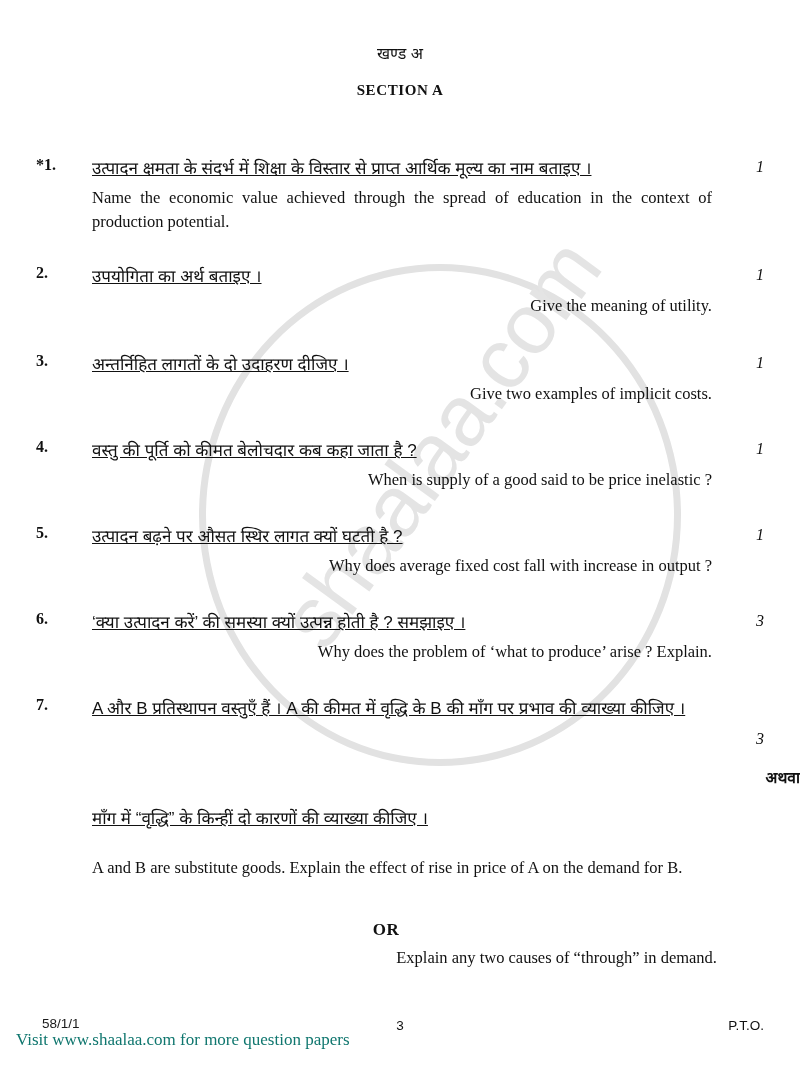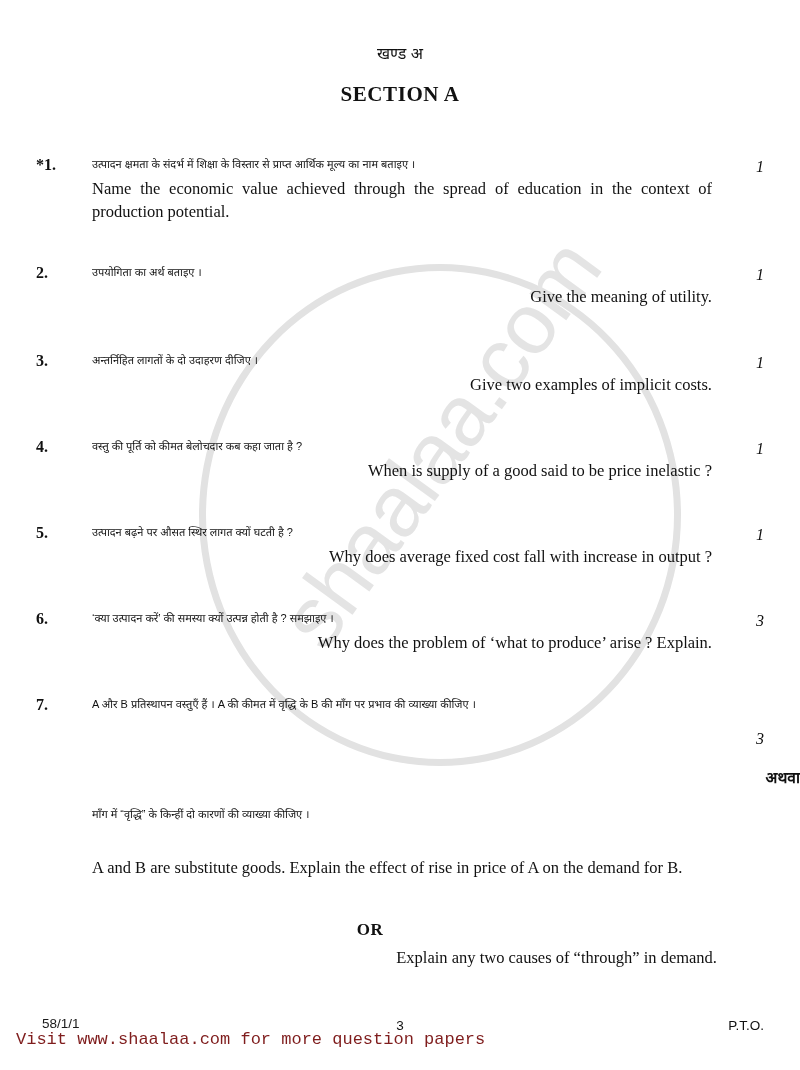--- a/index.html
+++ b/index.html
@@ -65,21 +65,21 @@
     text-align: center;
   }
   #section-label-hi {
     top: 42px;
     font-family: "Liberation Sans", "DejaVu Sans", sans-serif;
     font-size: 16px;
     font-weight: normal;
   }
   #section-label-en {
     top: 82px;
-    font-size: 21px;
+    font-size: 15px;
     font-weight: bold;
     letter-spacing: 0.6px;
   }
 
   .qrow {
     position: absolute;
     left: 36px;
     width: 728px;
   }
   .qnum {
@@ -90,24 +90,25 @@
     font-size: 16px;
     font-weight: bold;
     font-family: "Liberation Serif", serif;
   }
   .qbody {
     margin-left: 56px;
     margin-right: 52px;
   }
   .hi {
     font-family: "Liberation Sans", "DejaVu Sans", sans-serif;
-    font-size: 11px;
+    font-size: 17px;
     line-height: 1.55;
     text-align: justify;
     text-justify: inter-word;
+    text-decoration: underline;
   }
   .hi.nojust { text-align: left; }
   .en {
     font-family: "Liberation Serif", "DejaVu Serif", serif;
     font-size: 16.5px;
     line-height: 1.42;
     text-align: justify;
     text-justify: inter-word;
   }
   .en.nojust { text-align: right; }
@@ -124,21 +125,21 @@
   .centered-hi {
     position: absolute;
     left: 0; width: 800px;
     text-align: right;
     font-family: "Liberation Sans", "DejaVu Sans", sans-serif;
     font-size: 15.5px;
     font-weight: bold;
   }
   .centered-en {
     position: absolute;
-    left: 0; width: 740px;
+    left: 16px; width: 740px;
     text-align: center;
     font-size: 17px;
     font-weight: bold;
     letter-spacing: 0.4px;
   }
 
   .freeblock {
     position: absolute;
     left: 92px;
     width: 625px;
@@ -166,23 +167,23 @@
     position: absolute;
     right: 36px;
     top: 1018px;
     font-family: "Liberation Sans", "DejaVu Sans", sans-serif;
     font-size: 13.5px;
   }
   #visit-note {
     position: absolute;
     left: 16px;
     top: 1030px;
-    font-family: Liberation Mono, monospace;
+    font-family: Liberation Serif, serif;
     font-size: 17px;
-    color: #7f1d1d;
+    color: #0f766e;
     white-space: nowrap;
   }
 </style>
 </head>
 <body>
 
 <div id="watermark-layer">
   <div class="wm-circle"></div>
   <div class="wm-text">shaalaa.com</div>
 </div>

